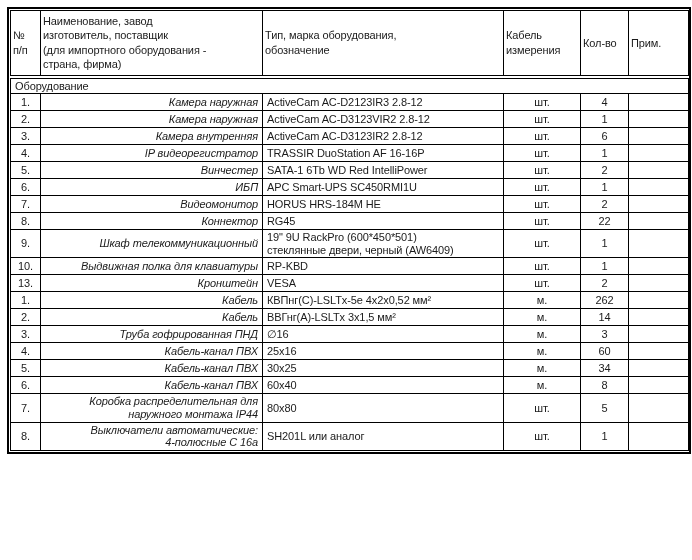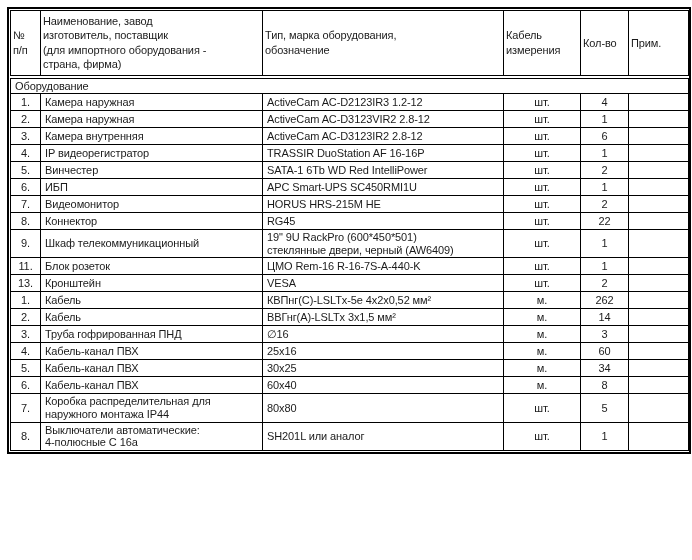--- a/index.html
+++ b/index.html
@@ -40,21 +40,21 @@
     text-align: left;
     height: 66px;
     line-height: 1.3;
     padding: 2px 2px;
   }
   .spec tbody td {
     height: 17px;
     line-height: 1.15;
   }
   .cell-num   { text-align: center; }
-  .cell-name  { text-align: left; }
+  .cell-name  { text-align: right; font-style: italic; }
   .cell-type  { text-align: left; }
   .cell-unit  { text-align: center; }
   .cell-qty   { text-align: center; }
   .cell-note  { text-align: center; }
   .section-cell {
     text-align: left;
     font-weight: bold;
     font-size: 12px;
     height: 16px;
     border-top: 4px double #000 !important;
@@ -91,21 +91,21 @@
           <th>Прим.</th>
         </tr>
       </thead>
       <tbody>
         <tr>
           <td class="section-cell" colspan="6">Оборудование</td>
         </tr>
         <tr>
           <td class="cell-num">1.</td>
           <td class="cell-name">Камера наружная</td>
-          <td class="cell-type">ActiveCam AC-D2123IR3 1.2-12</td>
+          <td class="cell-type">ActiveCam AC-D2123IR3 2.8-12</td>
           <td class="cell-unit">шт.</td>
           <td class="cell-qty">4</td>
           <td class="cell-note"></td>
         </tr>
         <tr>
           <td class="cell-num">2.</td>
           <td class="cell-name">Камера наружная</td>
           <td class="cell-type">ActiveCam AC-D3123VIR2 2.8-12</td>
           <td class="cell-unit">шт.</td>
           <td class="cell-qty">1</td>
@@ -139,21 +139,21 @@
           <td class="cell-num">6.</td>
           <td class="cell-name">ИБП</td>
           <td class="cell-type">APC Smart-UPS SC450RMI1U</td>
           <td class="cell-unit">шт.</td>
           <td class="cell-qty">1</td>
           <td class="cell-note"></td>
         </tr>
         <tr>
           <td class="cell-num">7.</td>
           <td class="cell-name">Видеомонитор</td>
-          <td class="cell-type">HORUS HRS-215M HE</td>
+          <td class="cell-type">HORUS HRS-184M HE</td>
           <td class="cell-unit">шт.</td>
           <td class="cell-qty">2</td>
           <td class="cell-note"></td>
         </tr>
         <tr>
           <td class="cell-num">8.</td>
           <td class="cell-name">Коннектор</td>
           <td class="cell-type">RG45</td>
           <td class="cell-unit">шт.</td>
           <td class="cell-qty">22</td>
@@ -162,23 +162,23 @@
         <tr>
           <td class="cell-num">9.</td>
           <td class="cell-name">Шкаф телекоммуникационный</td>
           <td class="cell-type">19" 9U RackPro (600*450*501)
 стеклянные двери, черный (AW6409)</td>
           <td class="cell-unit">шт.</td>
           <td class="cell-qty">1</td>
           <td class="cell-note"></td>
         </tr>
         <tr>
-          <td class="cell-num">11.</td>
-          <td class="cell-name">Блок розеток</td>
-          <td class="cell-type">ЦМО Rem-16 R-16-7S-A-440-K</td>
+          <td class="cell-num">10.</td>
+          <td class="cell-name">Выдвижная полка для клавиатуры</td>
+          <td class="cell-type">RP-KBD</td>
           <td class="cell-unit">шт.</td>
           <td class="cell-qty">1</td>
           <td class="cell-note"></td>
         </tr>
         <tr>
           <td class="cell-num">13.</td>
           <td class="cell-name">Кронштейн</td>
           <td class="cell-type">VESA</td>
           <td class="cell-unit">шт.</td>
           <td class="cell-qty">2</td>

